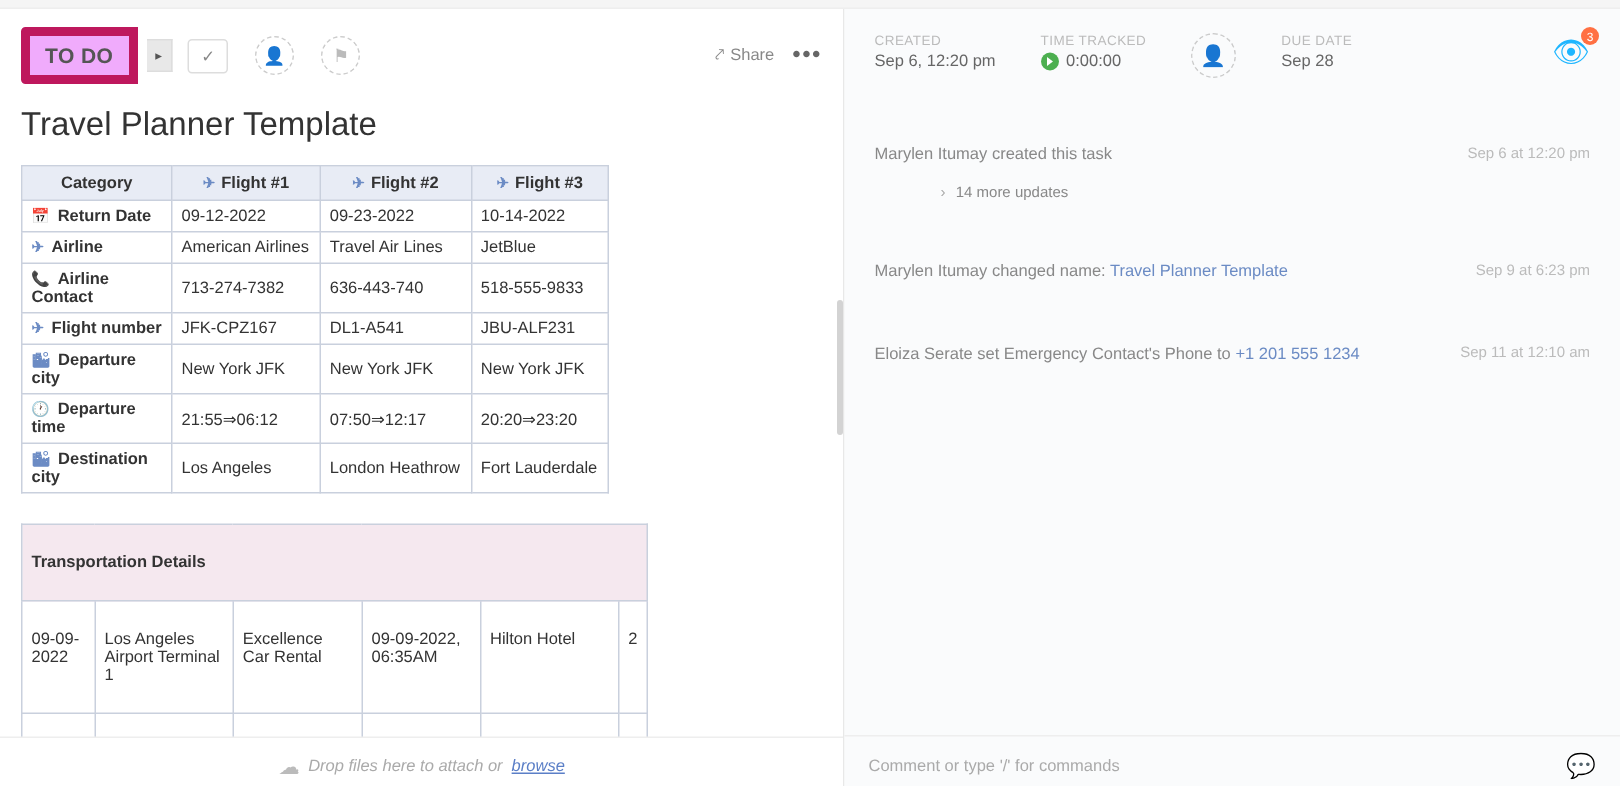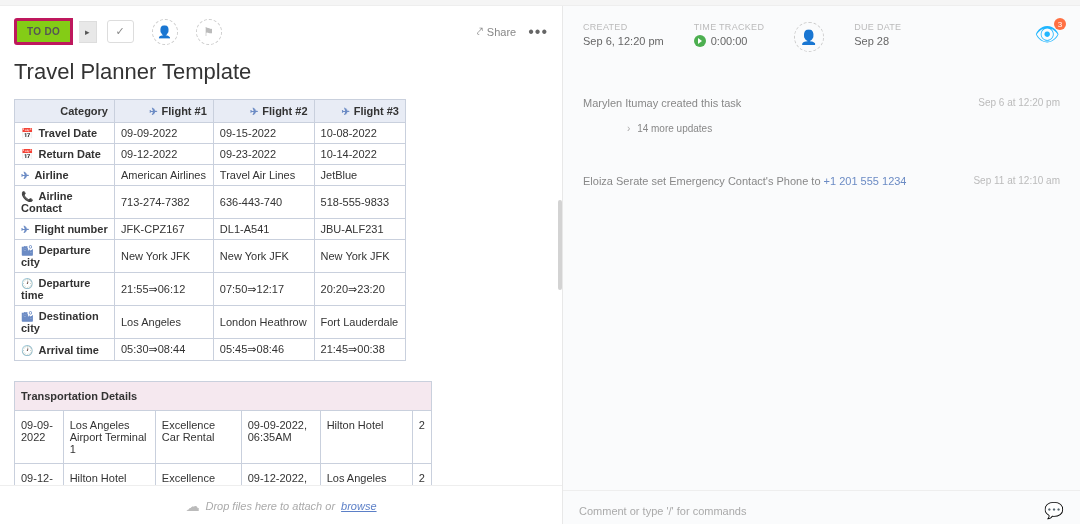--- a/index.html
+++ b/index.html
@@ -4,44 +4,44 @@
 <style>
 * { box-sizing: border-box; margin: 0; padding: 0; }
 body { font-family: -apple-system, BlinkMacSystemFont, "Segoe UI", Arial, sans-serif; font-size: 12px; color: #333; background: #fff; width: 1080px; height: 524px; overflow: hidden; }
 .main { display: flex; height: 100%; }
 .left { flex: 0 0 563px; border-right: 1px solid #e8e8e8; display: flex; flex-direction: column; }
 .right { flex: 1; background: #fafbfc; display: flex; flex-direction: column; }
 
 .topbar { height: 6px; background: #f5f5f5; border-bottom: 1px solid #eee; }
 
 .toolbar { display: flex; align-items: center; padding: 12px 14px; gap: 6px; }
-.status-btn { background: #84cc16; color: #555; font-size: 10px; font-weight: 600; padding: 5px 10px; border: 3px solid #be185d; border-radius: 3px 0 0 3px; letter-spacing: 0.3px; }
+.status-btn { background: #f0abfc; color: #555; font-size: 14px; font-weight: 600; padding: 5px 10px; border: 6px solid #be185d; border-radius: 3px 0 0 3px; letter-spacing: 0.3px; }
 .status-next { background: #e8e8e8; border: 1px solid #ddd; padding: 5px 6px; font-size: 9px; color: #555; border-left: none; }
 .status-check { border: 1px solid #ddd; padding: 4px 8px; border-radius: 3px; margin-left: 4px; color: #888; font-size: 11px; }
 .toolbar-icon { width: 26px; height: 26px; border: 1px dashed #ccc; border-radius: 50%; display: flex; align-items: center; justify-content: center; color: #bbb; font-size: 12px; margin-left: 12px; }
 .toolbar-right { margin-left: auto; display: flex; align-items: center; gap: 12px; color: #888; font-size: 11px; }
 .share { display: flex; align-items: center; gap: 4px; }
 .dots { font-size: 16px; letter-spacing: 1px; color: #666; }
 
 .content { padding: 2px 14px 0; overflow-y: auto; height: calc(100% - 56px - 40px); }
 .title { font-size: 22px; font-weight: 500; color: #333; margin-bottom: 14px; }
 
 table { border-collapse: collapse; font-size: 11px; }
 .flights { width: 392px; margin-bottom: 20px; }
-.flights th { background: #e8ecf5; border: 1px solid #c9d0dd; padding: 5px 6px; text-align: right; font-weight: 600; color: #333; }
+.flights th { background: #e8ecf5; border: 1px solid #c9d0dd; padding: 5px 6px; text-align: center; font-weight: 600; color: #333; }
 .flights th .ficon { color: #6b8bc4; margin-right: 4px; font-size: 10px; }
 .flights td { border: 1px solid #c9d0dd; padding: 4px 6px; color: #333; }
 .flights td.cat { font-weight: 600; }
 .flights td.cat .ficon { margin-right: 5px; font-size: 10px; color: #6b8bc4; }
 
 .trans { width: 418px; }
 .trans-header { background: #f5e8ef; border: 1px solid #c9d0dd; padding: 5px 6px; font-weight: 600; font-size: 11px; }
 .trans th { border: 1px solid #c9d0dd; padding: 5px 6px; text-align: left; font-weight: 600; }
 .trans th .sub { font-weight: 400; color: #777; }
-.trans td { border: 1px solid #c9d0dd; padding: 8px 6px; vertical-align: top; height: auto; }
+.trans td { border: 1px solid #c9d0dd; padding: 19px 6px; vertical-align: top; height: auto; }
 
 .dropzone { height: 40px; border-top: 1px solid #eee; display: flex; align-items: center; justify-content: center; gap: 6px; color: #aaa; font-size: 11px; font-style: italic; }
 .dropzone a { color: #5b7fc7; text-decoration: underline; }
 .cloud-icon { font-size: 14px; color: #bbb; }
 
 .right-header { display: flex; padding: 16px 20px 10px; gap: 30px; font-size: 10px; color: #999; align-items: flex-start; }
 .meta-item .label { font-size: 9px; text-transform: uppercase; color: #bbb; letter-spacing: 0.3px; margin-bottom: 3px; }
 .meta-item .val { color: #666; font-size: 11px; }
 .time-tracked { display: flex; align-items: center; gap: 5px; }
 .play-icon { width: 12px; height: 12px; background: #4caf50; border-radius: 50%; display: inline-flex; align-items: center; justify-content: center; }
@@ -92,26 +92,20 @@
         <thead>
           <tr>
             <th style="width:100px">Category</th>
             <th><span class="ficon">✈</span><span>Flight #1</span></th>
             <th><span class="ficon">✈</span><span>Flight #2</span></th>
             <th><span class="ficon">✈</span><span>Flight #3</span></th>
           </tr>
         </thead>
         <tbody id="flights-body">
             <tr>
-              <td class="cat"><span class="ficon">📅</span>Travel Date</td>
-              <td>09-09-2022</td>
-              <td>09-15-2022</td>
-              <td>10-08-2022</td>
-            </tr>
-            <tr>
               <td class="cat"><span class="ficon">📅</span>Return Date</td>
               <td>09-12-2022</td>
               <td>09-23-2022</td>
               <td>10-14-2022</td>
             </tr>
             <tr>
               <td class="cat"><span class="ficon">✈</span>Airline</td>
               <td>American Airlines</td>
               <td>Travel Air Lines</td>
               <td>JetBlue</td>
@@ -138,26 +132,20 @@
               <td class="cat"><span class="ficon">🕐</span>Departure time</td>
               <td>21:55⇒06:12</td>
               <td>07:50⇒12:17</td>
               <td>20:20⇒23:20</td>
             </tr>
             <tr>
               <td class="cat"><span class="ficon">🏙</span>Destination city</td>
               <td>Los Angeles</td>
               <td>London Heathrow</td>
               <td>Fort Lauderdale</td>
-            </tr>
-            <tr>
-              <td class="cat"><span class="ficon">🕐</span>Arrival time</td>
-              <td>05:30⇒08:44</td>
-              <td>05:45⇒08:46</td>
-              <td>21:45⇒00:38</td>
             </tr>
           </tbody>
       </table>
 
       <table class="trans">
         <tbody>
             <tr>
               <td colspan="6" class="trans-header">Transportation Details</td>
             </tr>
         </tbody>
@@ -216,20 +204,24 @@
     <div class="activity">
       <div class="activity-item">
         <span class="text"><span>Marylen Itumay</span> <span>created this task</span></span>
         <span class="time">Sep 6 at 12:20 pm</span>
       </div>
       <div class="expand">
         <span class="chev">›</span>
         <span>14 more updates</span>
       </div>
       <div class="activity-item">
+        <span class="text"><span>Marylen Itumay</span> <span>changed name:</span> <span class="link">Travel Planner Template</span></span>
+        <span class="time">Sep 9 at 6:23 pm</span>
+      </div>
+      <div class="activity-item">
         <span class="text"><span>Eloiza Serate</span> <span>set Emergency Contact's Phone to</span> <span class="link">+1 201 555 1234</span></span>
         <span class="time">Sep 11 at 12:10 am</span>
       </div>
     </div>
 
     <div class="comment-bar">
       <span>Comment or type '/' for commands</span>
       <span class="comment-icon">💬</span>
     </div>
   </div>

